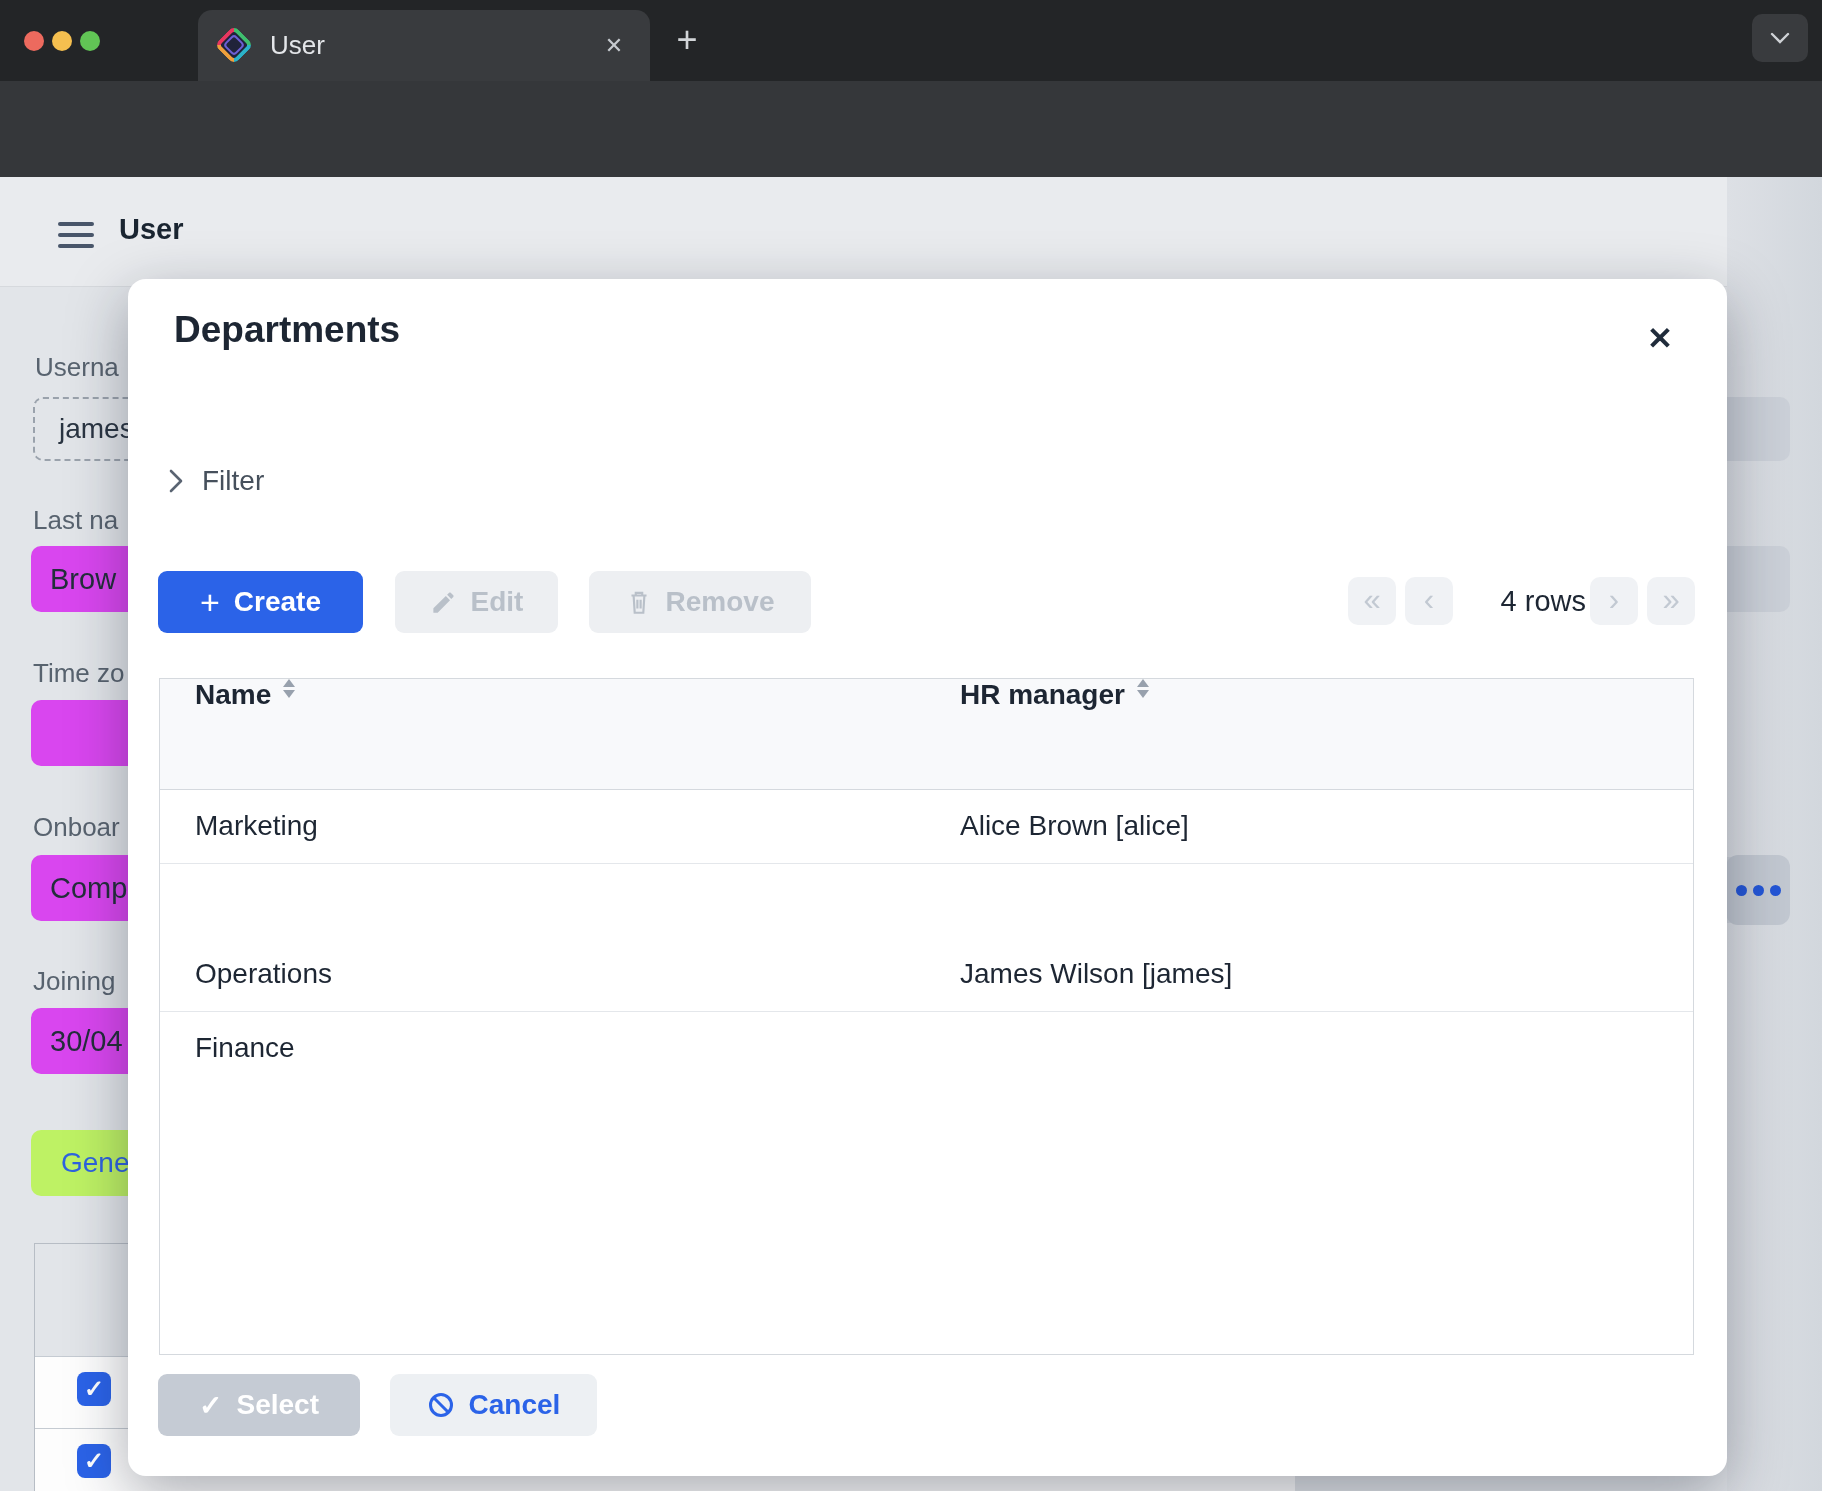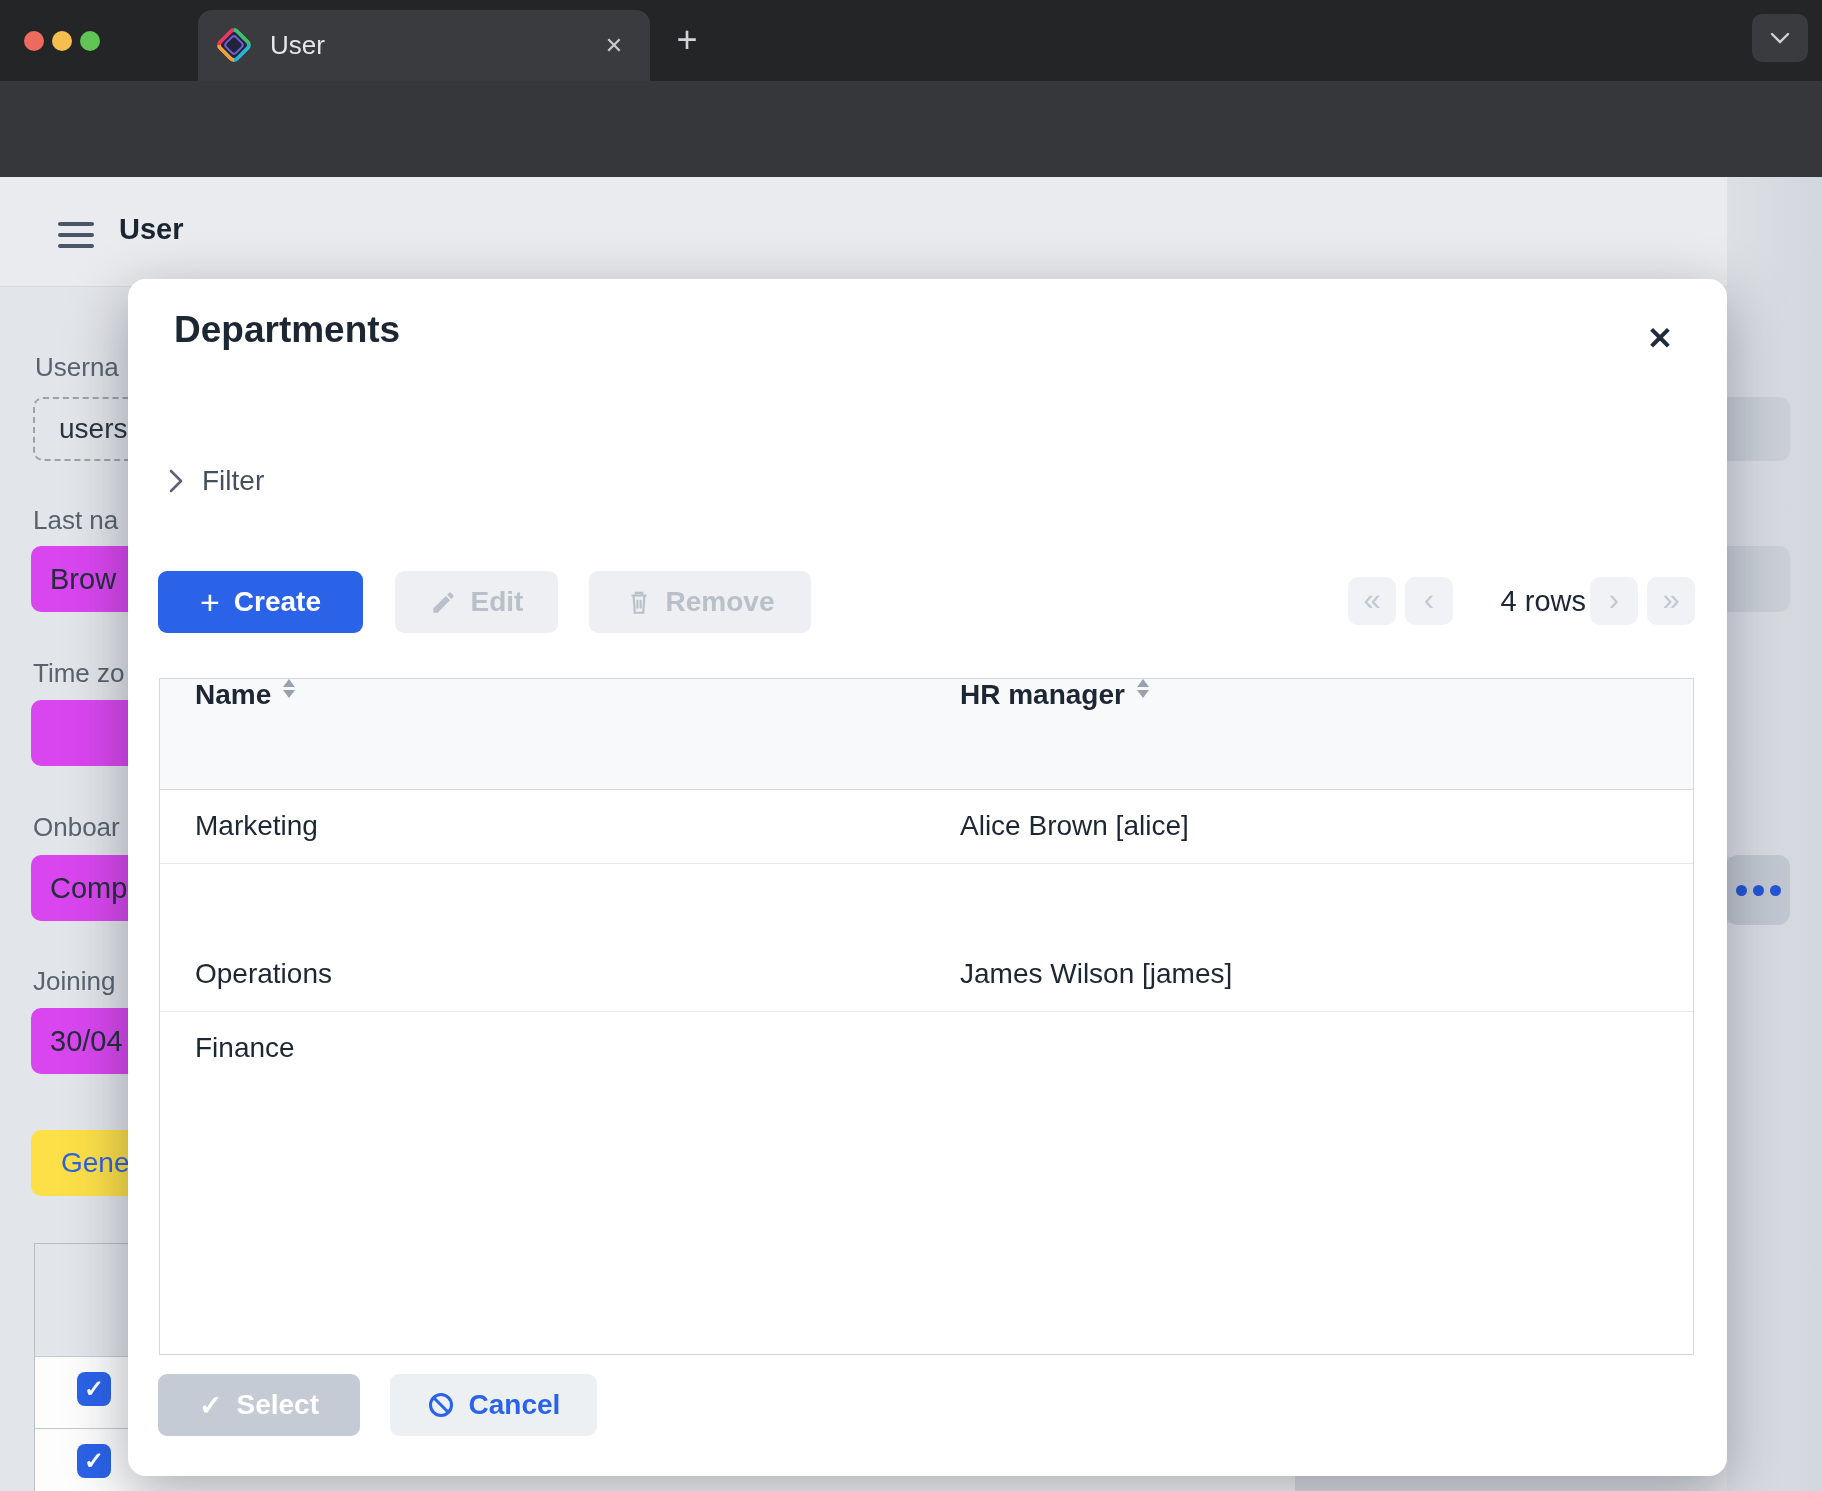--- a/index.html
+++ b/index.html
@@ -138,35 +138,35 @@
 
 <div class="abs pagehead"></div>
 <div class="abs burger">
     <i></i>
     <i></i>
     <i></i>
   </div>
 <div class="abs ptitle">User</div>
 
 <div class="abs flabel" style="left:35px;top:352px">Userna</div>
-<div class="abs" style="left:33px;top:397px;width:112px;height:64px;border:2px dashed #9aa2ac;border-radius:10px;box-sizing:border-box;font-size:28px;color:#2a3542;line-height:60px;padding-left:24px">users</div>
+<div class="abs" style="left:33px;top:397px;width:112px;height:64px;border:2px dashed #9aa2ac;border-radius:10px;box-sizing:border-box;font-size:28px;color:#2a3542;line-height:60px;padding-left:24px">james</div>
 
 <div class="abs flabel" style="left:33px;top:505px">Last na</div>
 <div class="abs finput" style="left:31px;top:546px;width:114px;height:66px">Brow</div>
 
 <div class="abs flabel" style="left:33px;top:658px">Time zo</div>
 <div class="abs finput" style="left:31px;top:700px;width:114px;height:66px"></div>
 
 <div class="abs flabel" style="left:33px;top:812px">Onboar</div>
 <div class="abs finput" style="left:31px;top:855px;width:114px;height:66px">Comp</div>
 
 <div class="abs flabel" style="left:33px;top:966px">Joining</div>
 <div class="abs finput" style="left:31px;top:1008px;width:114px;height:66px">30/04</div>
 
-<div class="abs" style="left:31px;top:1130px;width:114px;height:66px;background:#fde047;border-radius:10px;font-size:28px;color:#2e63e0;line-height:66px;padding-left:30px;box-sizing:border-box">Gene</div>
+<div class="abs" style="left:31px;top:1130px;width:114px;height:66px;background:#bef264;border-radius:10px;font-size:28px;color:#2e63e0;line-height:66px;padding-left:30px;box-sizing:border-box">Gene</div>
 
 <div class="abs btable">
   <div class="brow" style="top:112px;height:72px"></div>
   <div class="brow" style="top:184px;height:64px"></div>
   <div class="abs chk" style="top:128px">✓</div>
   <div class="abs chk" style="top:200px">✓</div>
 </div>
 
 <div class="abs rightstrip"></div>
 <div class="abs rbox" style="left:1700px;top:397px;width:90px;height:64px"></div>

